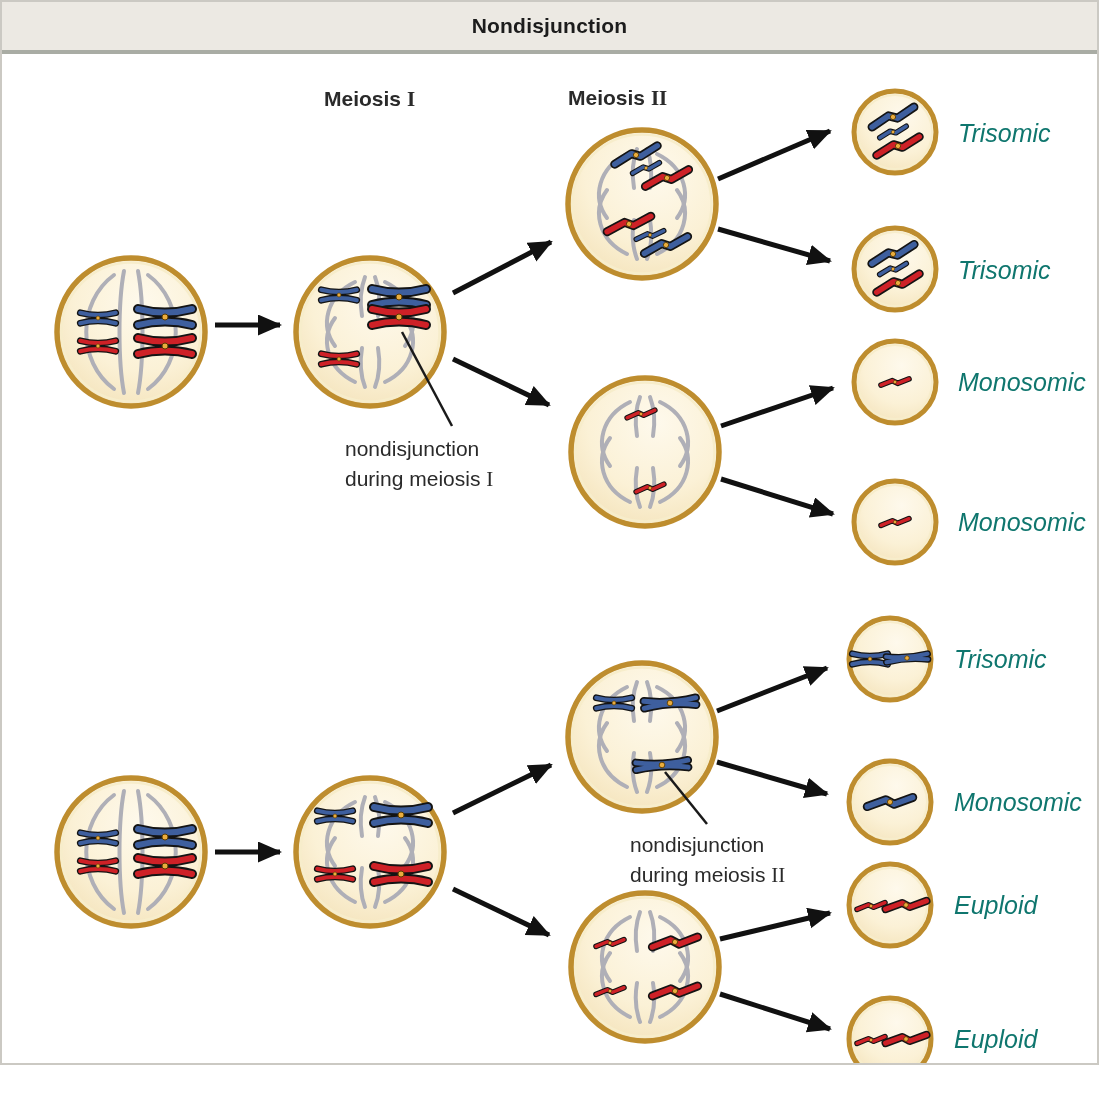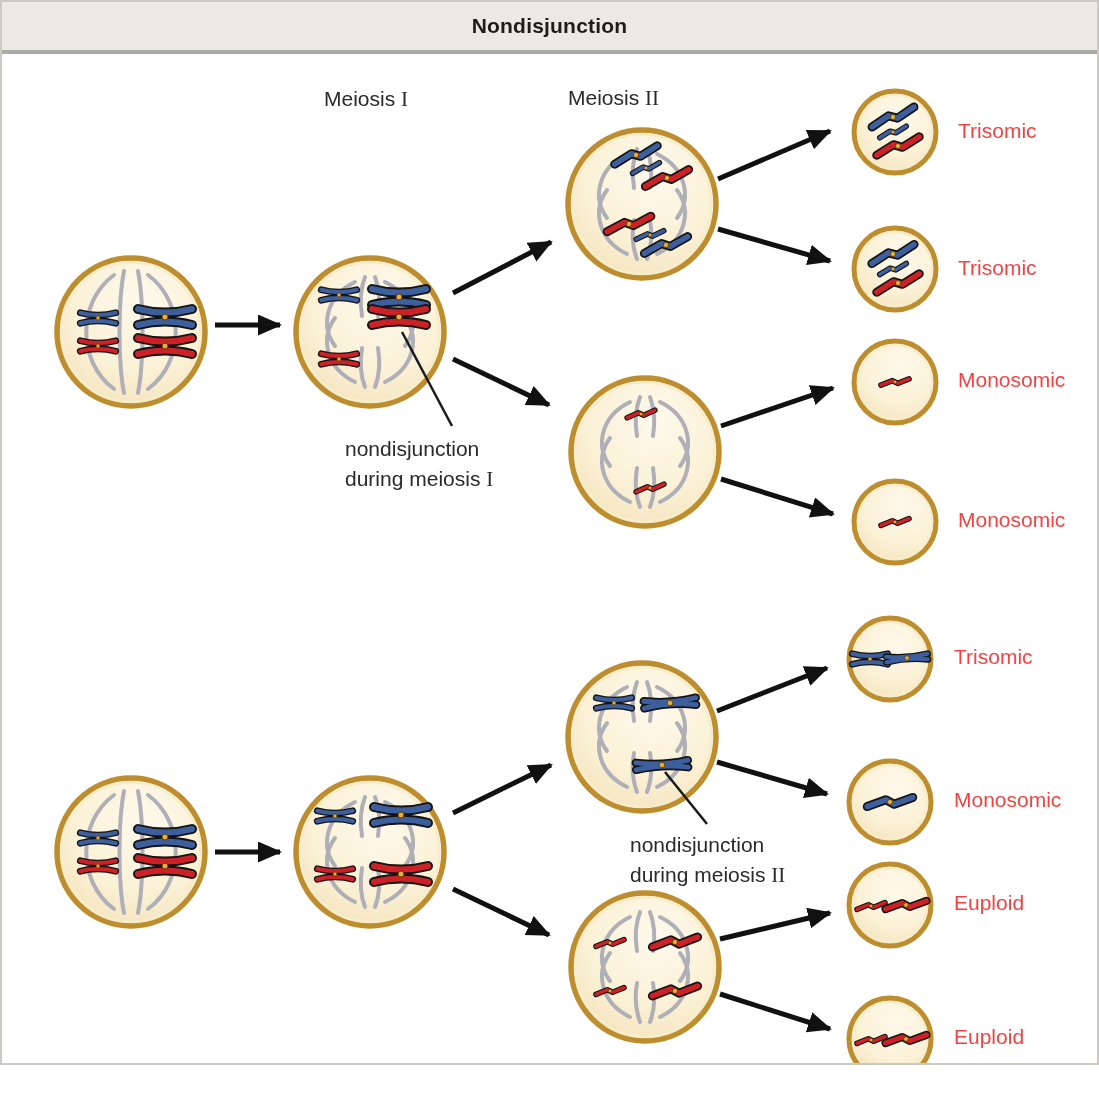--- a/index.html
+++ b/index.html
@@ -14,24 +14,24 @@
     font-family:"Liberation Sans", sans-serif; color:var(--text);
   }
   .titlebar{
     position:absolute; left:0; top:0; right:0; height:48px;
     background:var(--titlebar-bg); border-bottom:4.5px solid var(--titlebar-border);
     display:flex; align-items:center; justify-content:center; z-index:3;
   }
   .titlebar .t{font-size:21px; font-weight:bold; color:#1c1c1c; letter-spacing:.2px;}
   svg.canvas{position:absolute; left:0; top:0; z-index:1;}
   .lbl{position:absolute; z-index:2; white-space:nowrap;}
-  .hdr{font-size:21px; font-weight:normal; color:#2a2a2a;}
+  .hdr{font-size:21px; font-weight:bold; color:#2a2a2a;}
   .numeral{font-family:"Liberation Serif", serif;}
   .note{font-size:21px; line-height:30px; color:#2a2a2a; text-align:left;}
-  .outcome{font-size:21px; color:#ef4444;}
+  .outcome{font-size:25px; color:#0f766e;font-style:italic;}
   .c-blue{color:var(--chromosome-blue);}
   .c-red{color:var(--chromosome-red);}
 </style>
 </head>
 <body>
 
 <div class="frame">
 
   <div class="titlebar">
     <span class="t">Nondisjunction</span>

